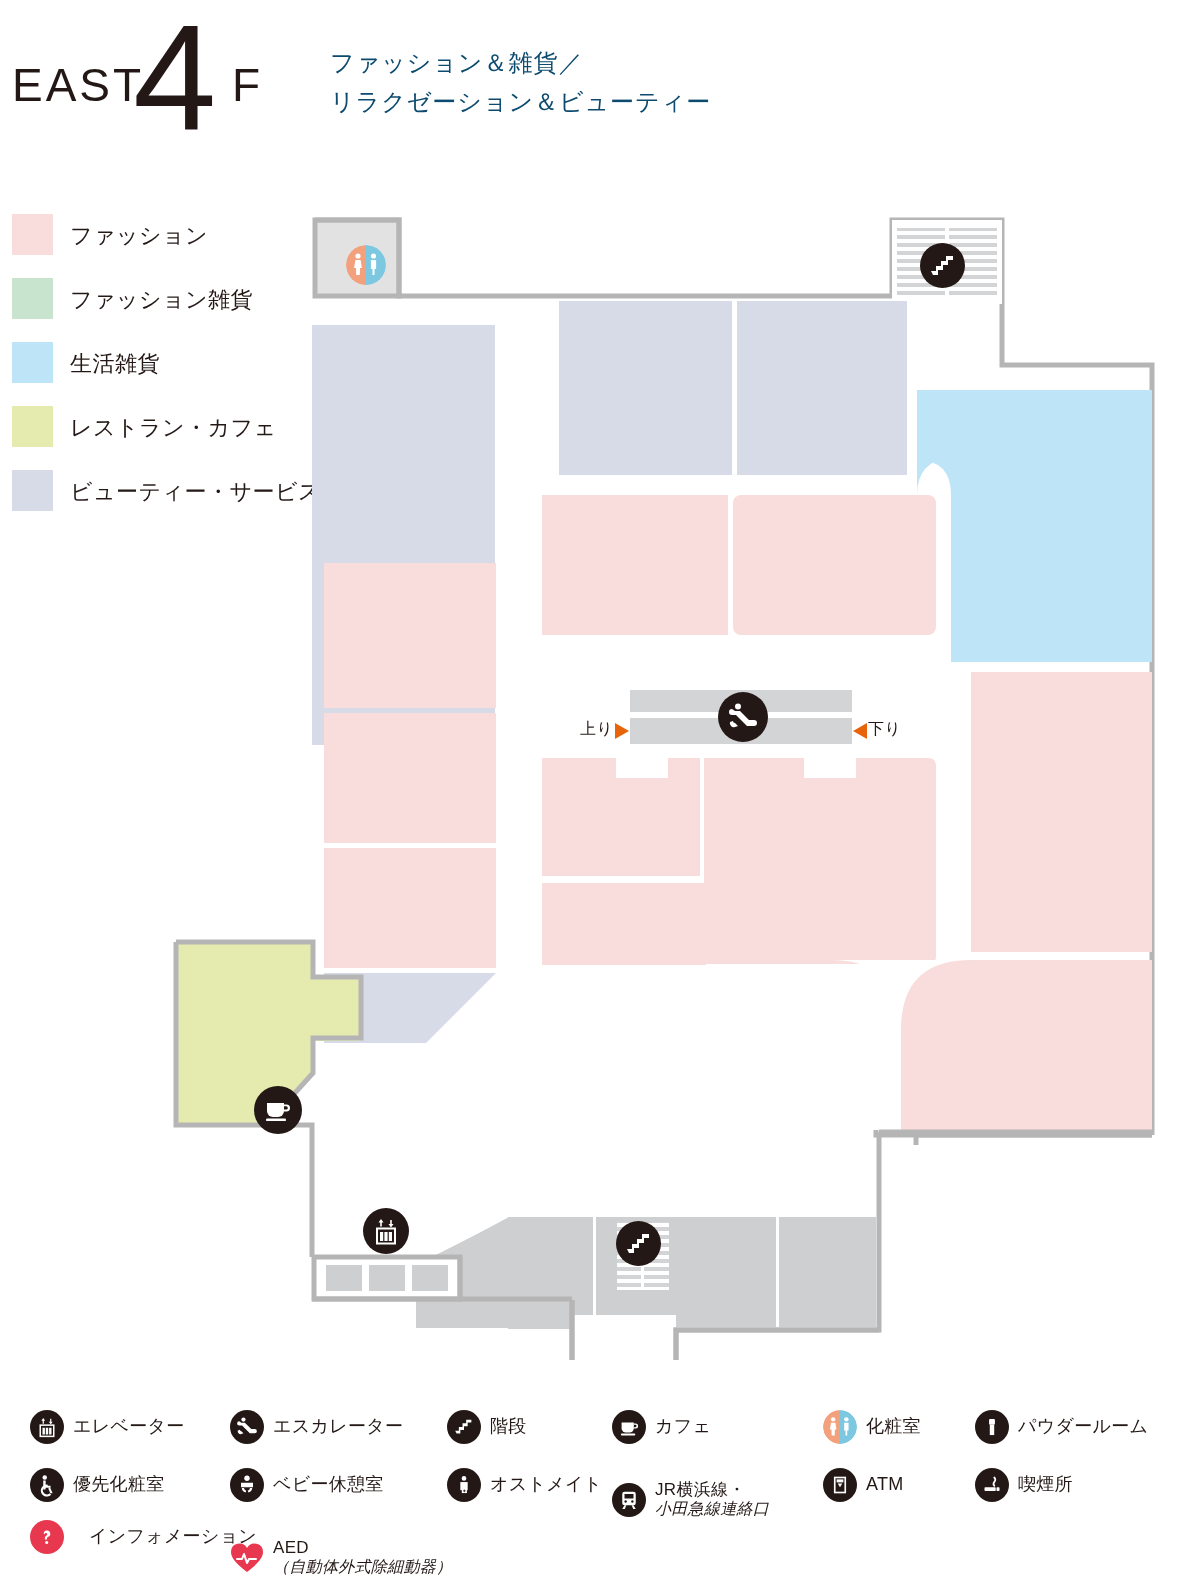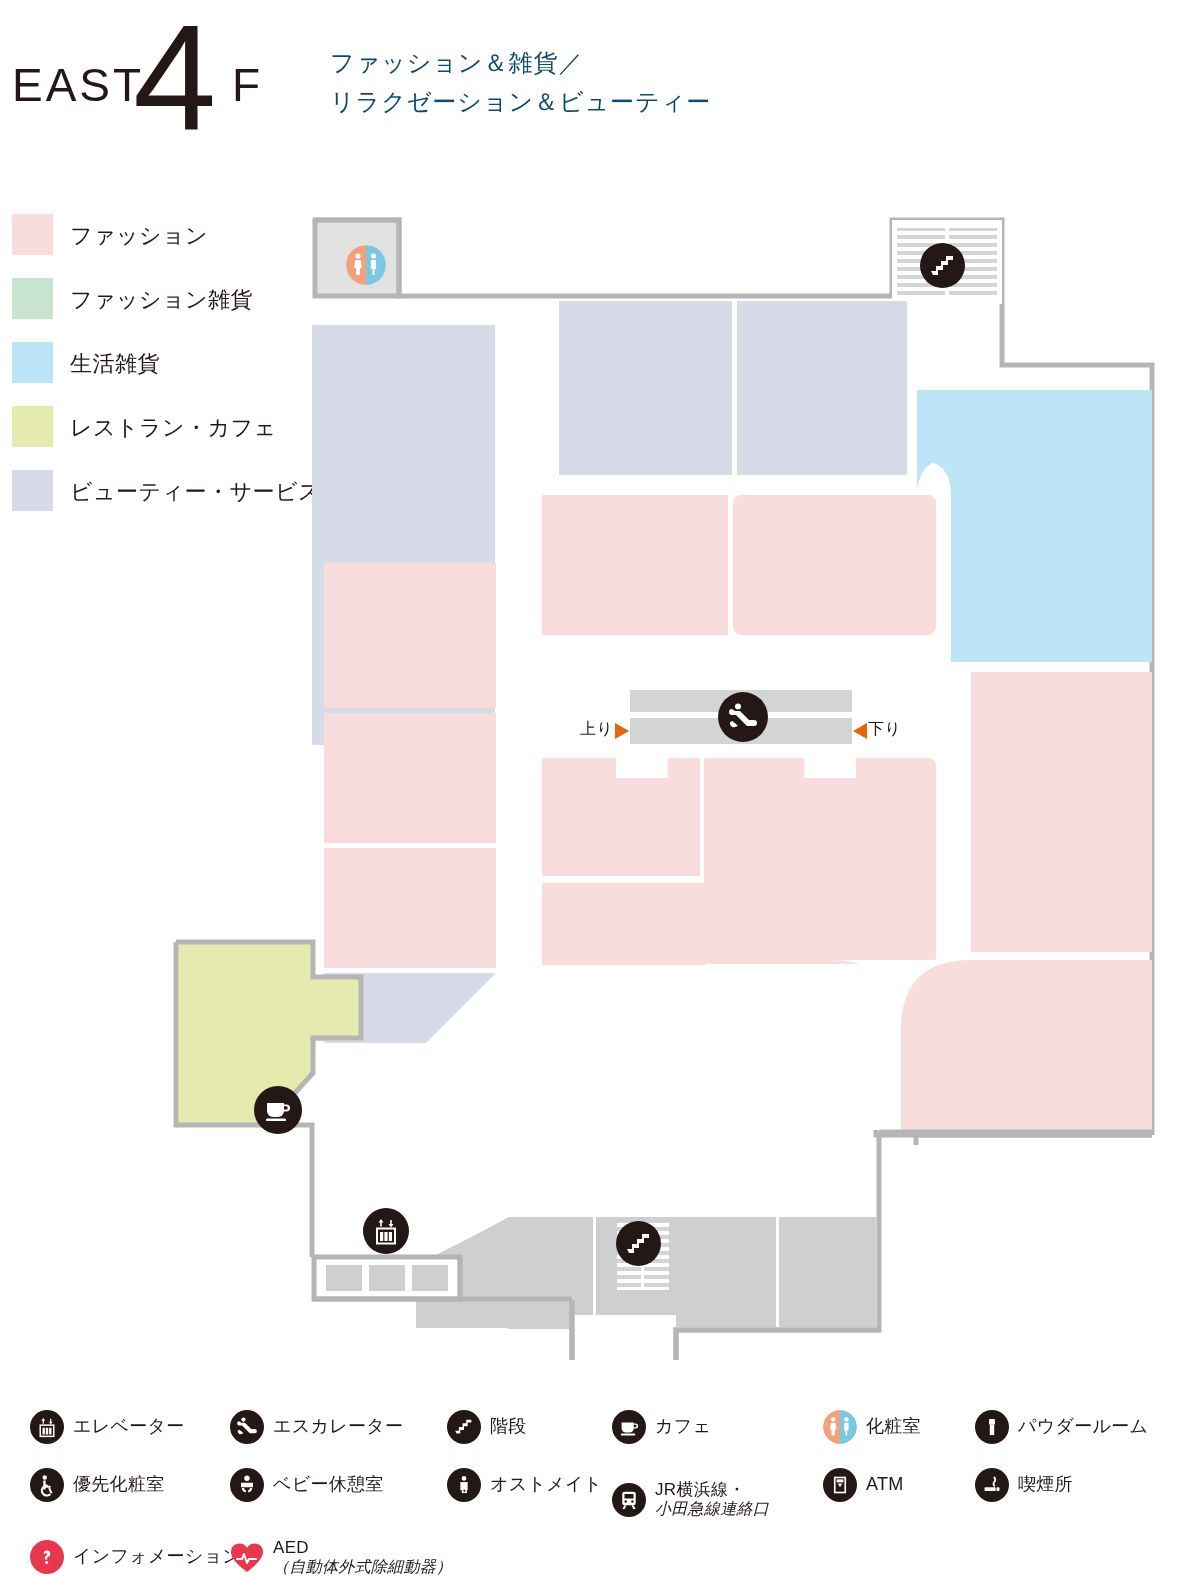--- a/index.html
+++ b/index.html
@@ -492,21 +492,21 @@
     <span class="fac-icon">
       <svg width="24" height="24" viewBox="0 0 32 32">
         <rect x="6" y="19" width="15" height="5" rx="1" fill="#fff"></rect>
         <rect x="22" y="19" width="4" height="5" rx="1" fill="#fff"></rect>
         <path d="M19 6 a4 4 0 0 1 0 6 a4 4 0 0 0 0 5" stroke="#fff" stroke-width="2.4" fill="none" stroke-linecap="round"></path>
       </svg>
     </span>
     <span class="fac-text">喫煙所</span>
   </div>
 
-  <div class="fac-item" style="left:30px; top:140px;">
+  <div class="fac-item" style="left:30px; top:120px;gap:16px;">
     <span class="fac-icon red">
       <svg width="22" height="22" viewBox="0 0 30 30">
         <path d="M10.5 10.5 a4.5 4.5 0 1 1 6.2 4.2 c-1.2 .6 -1.6 1.4 -1.6 2.6 v1 h-3 v-1.4 c0 -2.2 1 -3.2 2.3 -3.9 a1.9 1.9 0 1 0 -2.8 -1.7 z" fill="#fff"></path>
         <circle cx="14.6" cy="22.5" r="2.1" fill="#fff"></circle>
       </svg>
     </span>
     <span class="fac-text">インフォメーション</span>
   </div>
 
   <div class="fac-item" style="left:230px; top:118px;">

